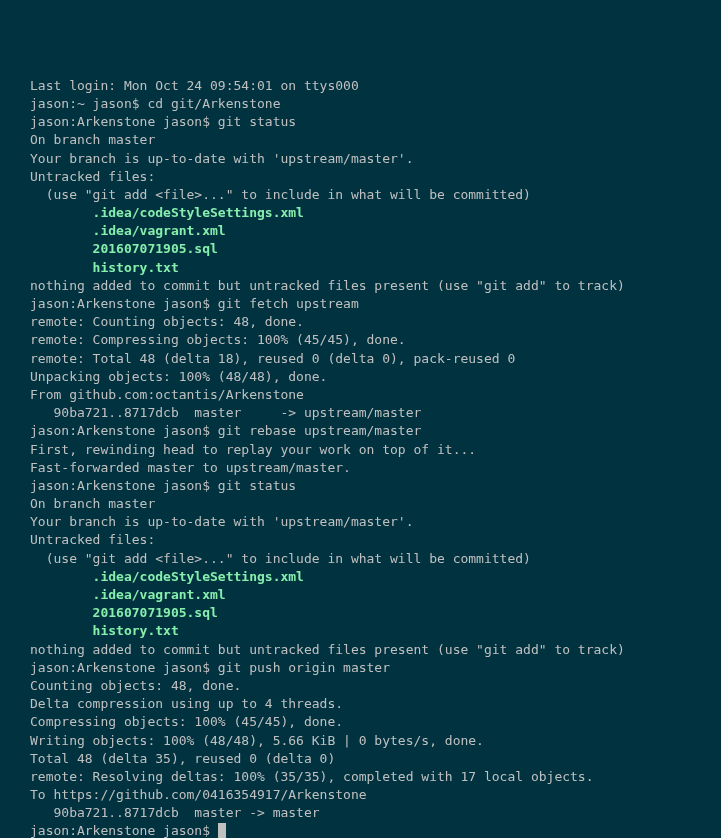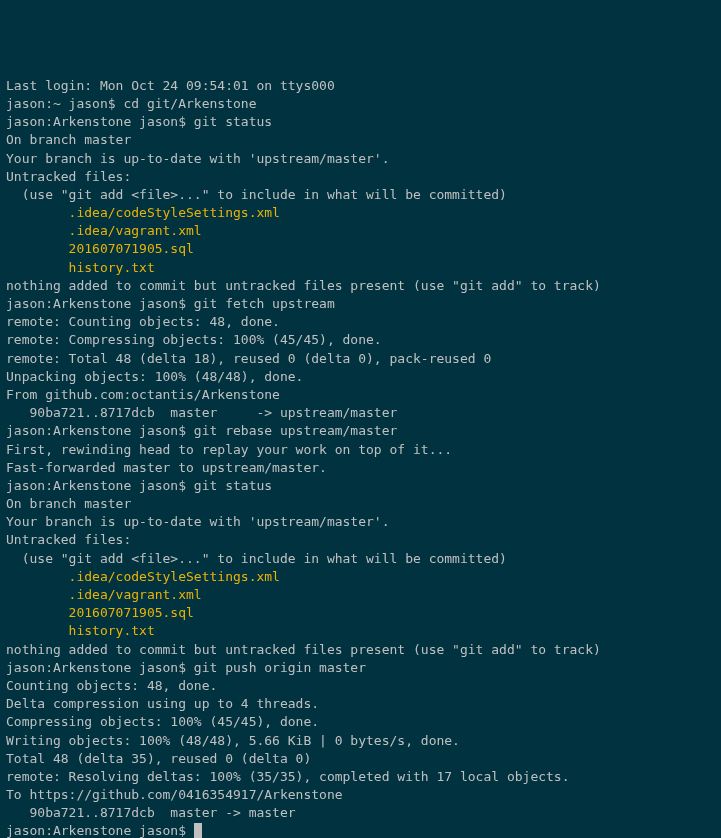--- a/index.html
+++ b/index.html
@@ -14,23 +14,25 @@
       font-size: 13px;
       line-height: 1.4;
       padding: 4px 6px;
       width: 721px;
       height: 838px;
       overflow: hidden;
       white-space: pre;
     }
     .line {
       display: block;
+      margin-left: 24px;
     }
     .red {
-      color: #eab308;
+      color: #86efac;
+      font-weight: bold;
     }
     .cursor {
       background-color: #c0c0c0;
       color: #003240;
       display: inline-block;
       width: 8px;
       height: 15px;
       vertical-align: text-bottom;
     }
   </style>

